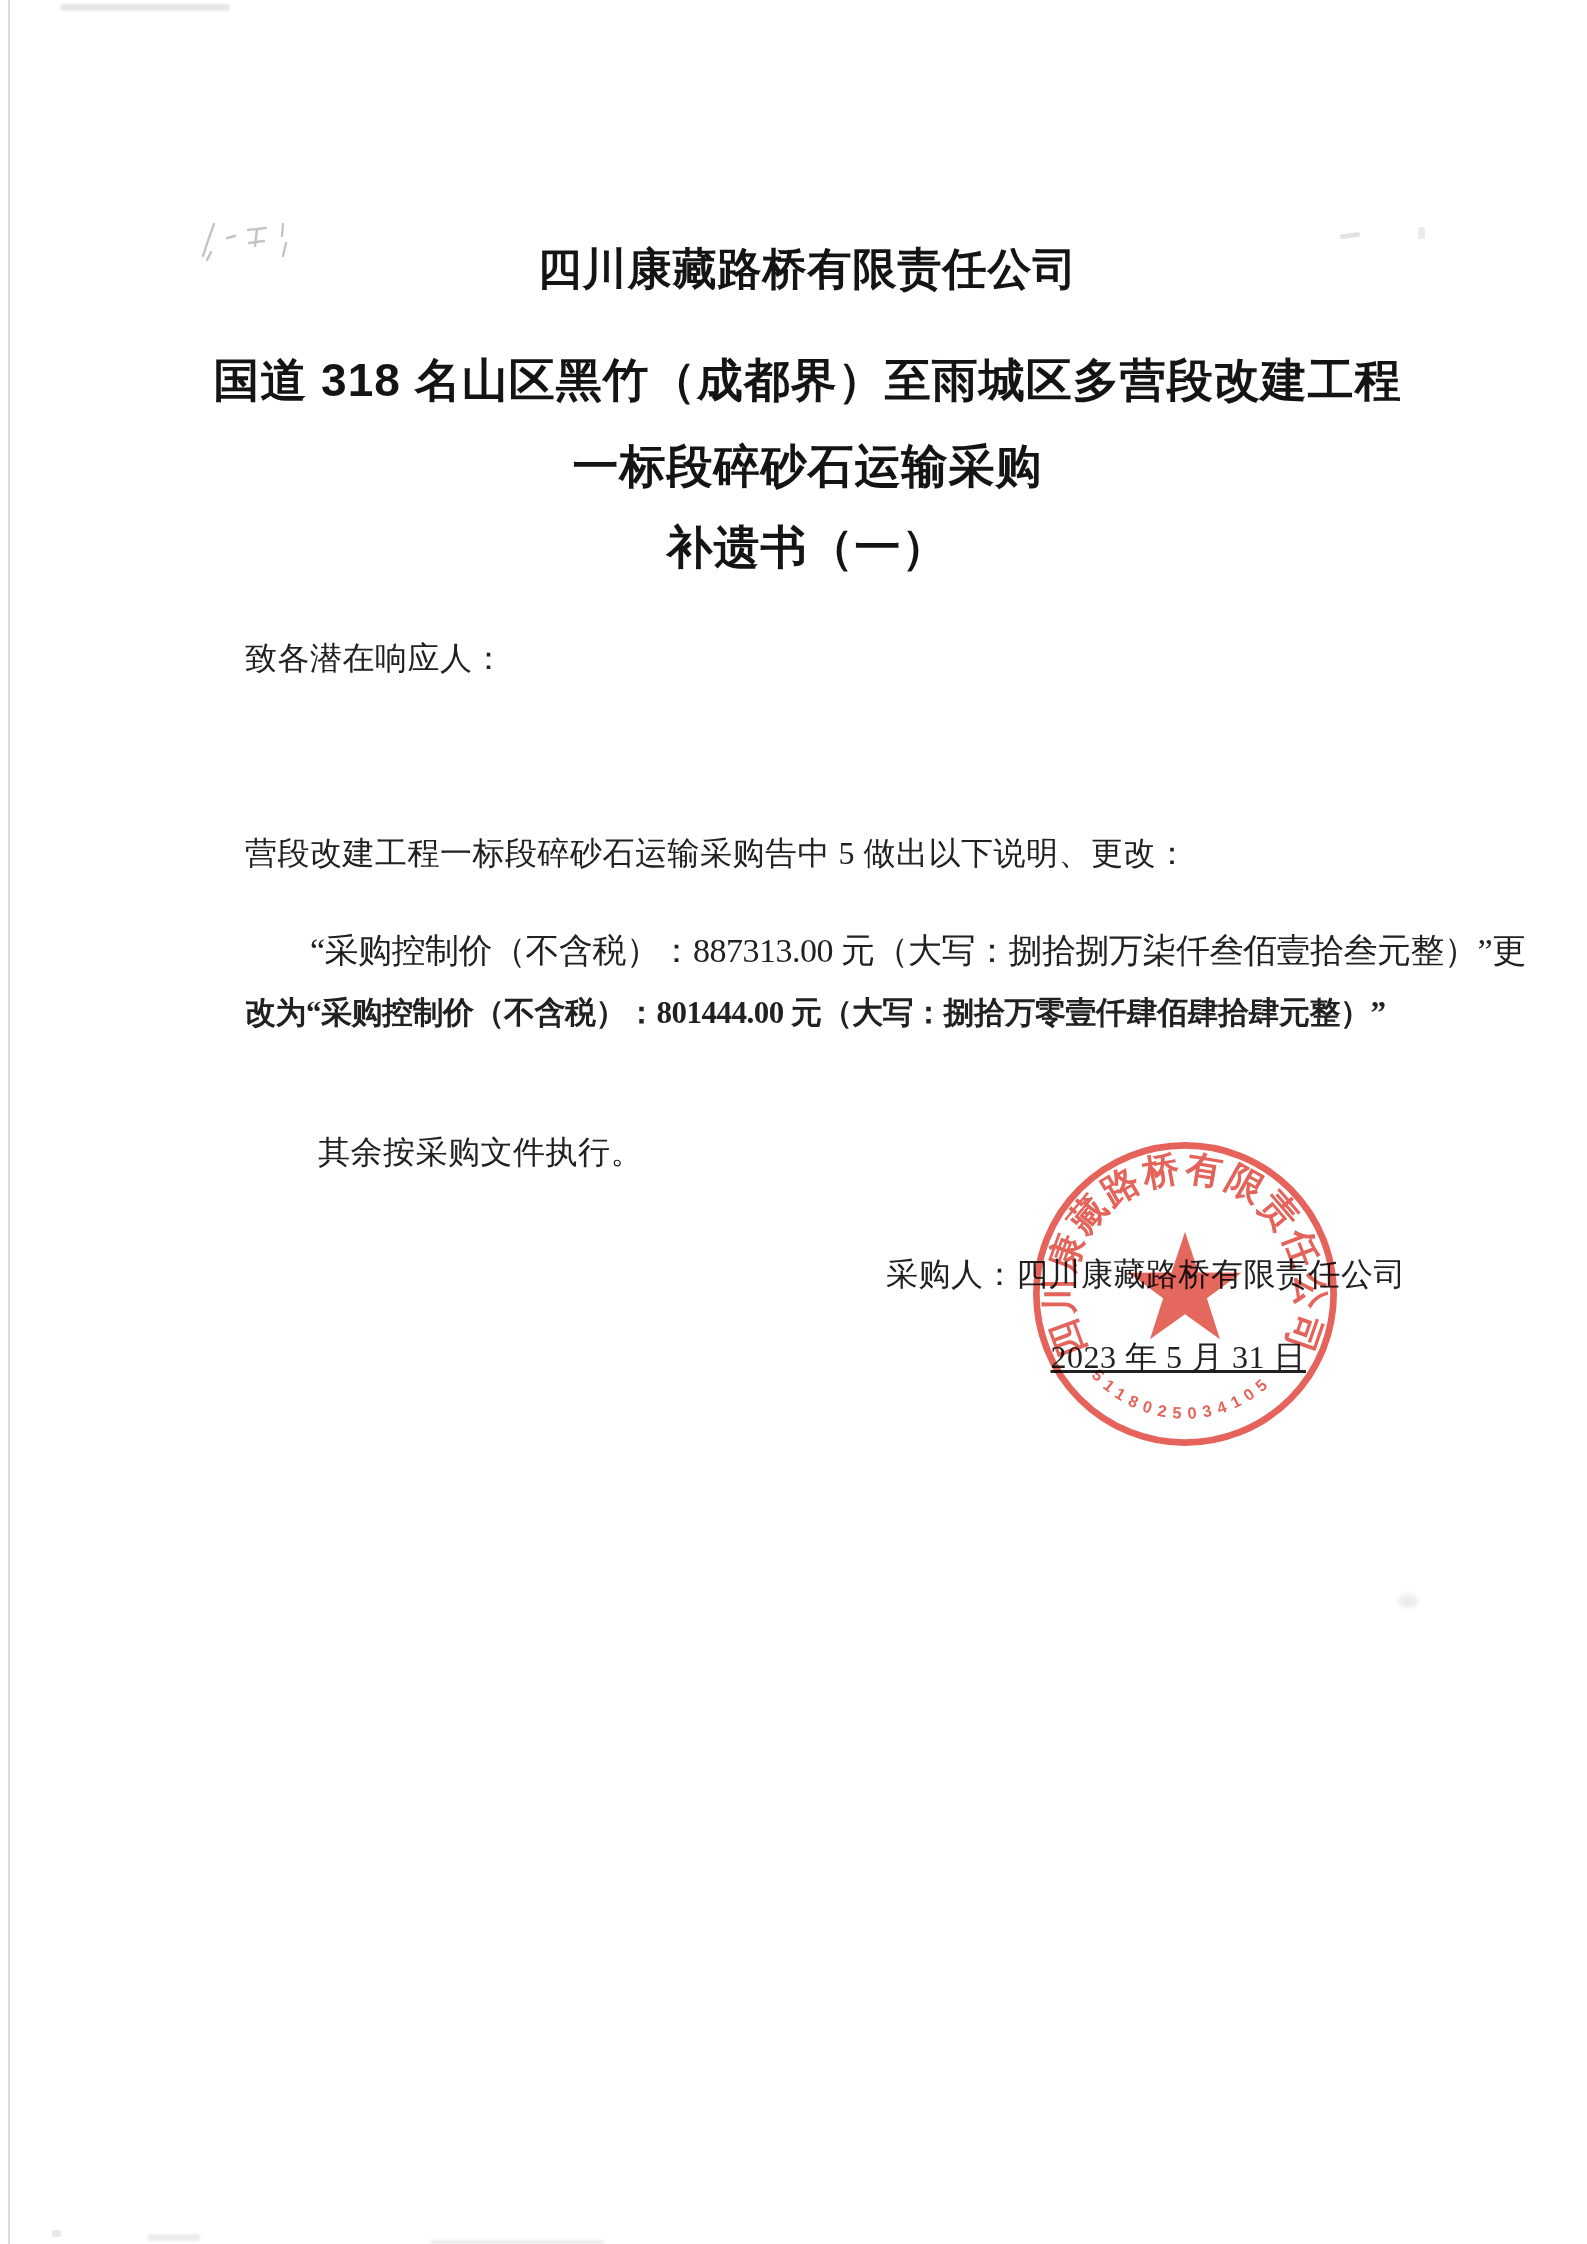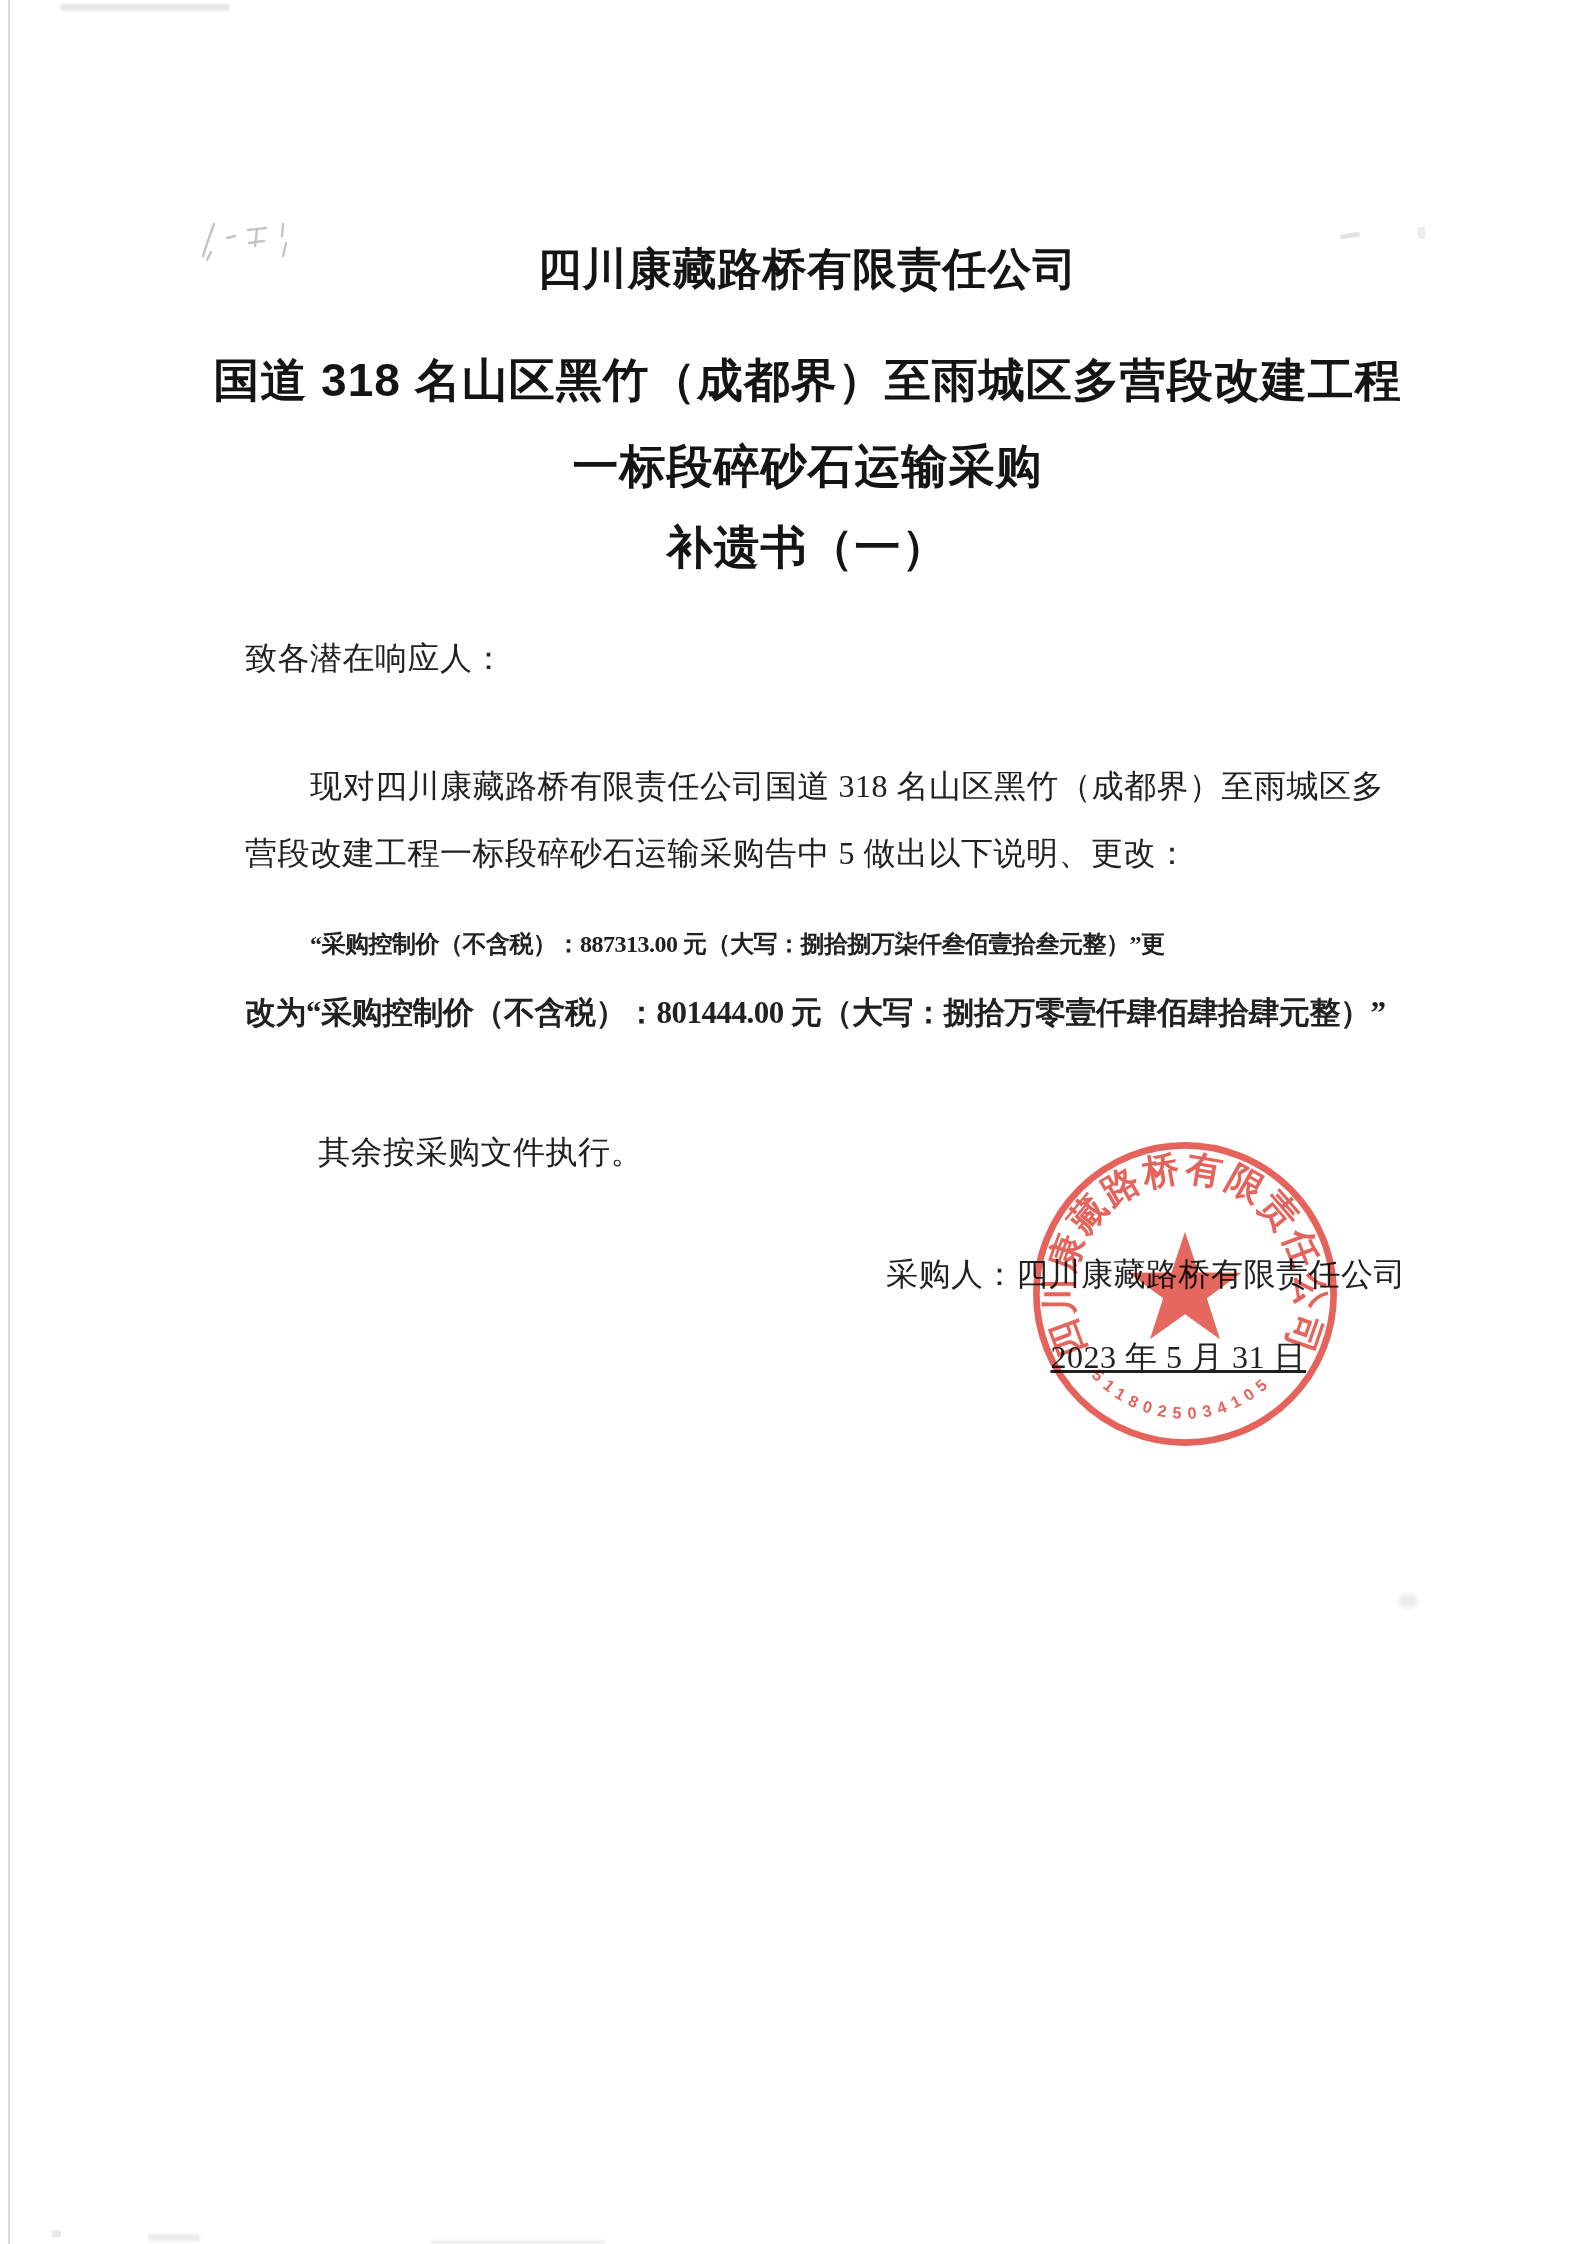--- a/index.html
+++ b/index.html
@@ -39,21 +39,21 @@
     transform:translateX(14px);
   }
   .title{top:240px;font-size:44px;}
   .h2{top:350px;}
   .h3{top:436px;}
   .h4{top:517px;}
   .body-text{font-size:32px;letter-spacing:.5px;color:#212121;}
   .salutation{left:245px;top:637px;}
   .p1l1{left:310px;top:765px;}
   .p1l2{left:245px;top:832px;}
-  .p2l1{left:310px;top:928px;font-size:24px;font-weight:700;letter-spacing:-0.5px;}
+  .p2l1{left:310px;top:928px;font-size:34px;font-weight:400;letter-spacing:-0.5px;}
   .p2l2{left:245px;top:992px;font-size:31px;font-weight:600;letter-spacing:-0.5px;text-align:center;}
   .closing{left:318px;top:1131px;}
   .buyer-line{right:217px;top:1253px;}
   .date-line{right:317px;top:1336px;text-decoration:underline;}
   
   .stamp{
     position:absolute;left:1022px;top:1131px;width:326px;height:326px;
     mix-blend-mode:multiply;opacity:.9;
   }
 </style>
@@ -82,21 +82,20 @@
   <div class="mark smudge-bl"></div>
   <div class="mark sliver-bc"></div>
   <div class="mark smudge-r"></div>
 
   <div class="line heading title">四川康藏路桥有限责任公司</div>
   <div class="line heading h2">国道 318 名山区黑竹（成都界）至雨城区多营段改建工程</div>
   <div class="line heading h3">一标段碎砂石运输采购</div>
   <div class="line heading h4">补遗书（一）</div>
 
   <div class="line body-text salutation">致各潜在响应人：</div>
-  <div class="line body-text p1l1">现对四川康藏路桥有限责任公司国道 318 名山区黑竹（成都界）至雨城区多</div>
   <div class="line body-text p1l2">营段改建工程一标段碎砂石运输采购告中 5 做出以下说明、更改：</div>
   <div class="line body-text p2l1">“采购控制价（不含税）：887313.00 元（大写：捌拾捌万柒仟叁佰壹拾叁元整）”更</div>
   <div class="line body-text p2l2">改为“采购控制价（不含税）：801444.00 元（大写：捌拾万零壹仟肆佰肆拾肆元整）”</div>
   <div class="line body-text buyer-line"><span>采购人：</span><span>四川康藏路桥有限责任公司</span></div>
 
   <div class="line body-text closing">其余按采购文件执行。</div>
   <div class="line body-text date-line">2023 年 5 月 31 日</div>
 
   <svg class="stamp" viewBox="0 0 340 340">
     <defs>

